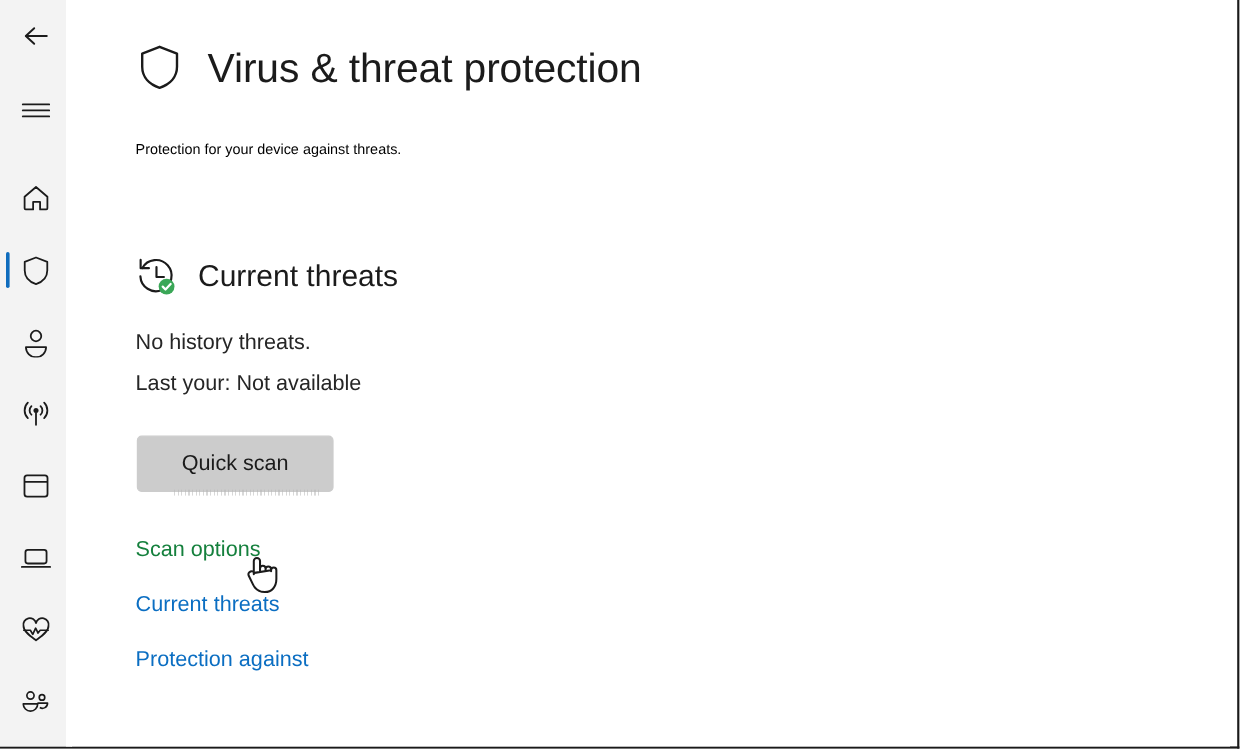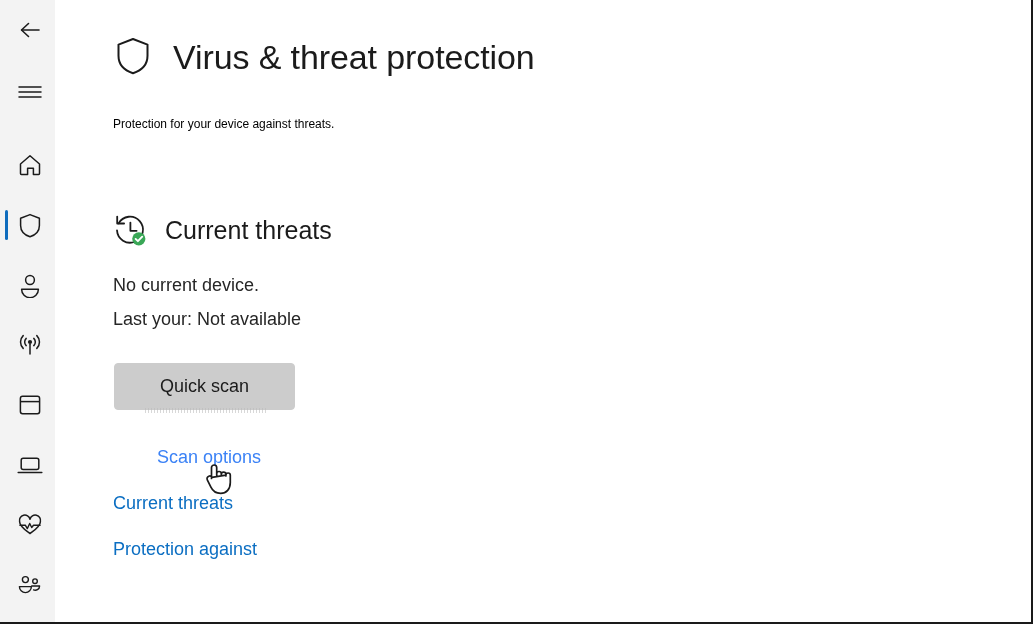--- a/index.html
+++ b/index.html
@@ -77,21 +77,21 @@
   .status-line {
     position:absolute; left:58px;
     font-size:18px; color:#262626; line-height:26px;
     white-space:nowrap;
   }
   .status-line.l1 { top:272px; }
   .status-line.l2 { top:306px; }
 
   .scan-button {
     position:absolute; left:59px; top:363px;
-    width:181px; height:47px;
+    width:164px; height:47px;
     background:#cccccc;
     border:1px solid #cccccc;
     border-radius:4px;
     font-family:"Liberation Sans", sans-serif;
     font-size:18px;
     color:#1b1b1b;
     line-height:45px;
     text-align:center;
     cursor:default;
   }
@@ -101,21 +101,21 @@
     background:repeating-linear-gradient(90deg,#b8b8b8 0 1px,transparent 1px 3px);
     opacity:.55;
   }
 
   .link-item {
     position:absolute; left:58px;
     font-size:18px; line-height:26px;
     white-space:nowrap; cursor:default;
     text-decoration:none;
   }
-  .link-item.muted { color:#3b82f6;margin-left:44px; }
+  .link-item.muted { color:#15803d; }
   .link-item.blue  { color:#0b6ec2; }
   .link-scan { top:444px; }
   .link-allowed { top:490px; }
   .link-history { top:536px; }
 
   
   #cursor {
     position:absolute;
     left:202px; top:457px;
     width:34px; height:44px;
@@ -223,21 +223,21 @@
           <path d="M5.6 10.4A13 13 0 1 1 4 17.3"></path>
           <path d="M4.2 3.6v6.9h6.9"></path>
           <path d="M17.4 9.6v8.2h6.2"></path>
         </g>
         <circle cx="25.8" cy="25.8" r="6.6" fill="#3aa757"></circle>
         <path d="M22.6 25.9l2.3 2.3 4.3-4.5" stroke="#ffffff" stroke-width="1.9" stroke-linecap="round" stroke-linejoin="round" fill="none"></path>
       </svg>
       <h2 class="section-title">Current threats</h2>
     </div>
 
-    <div class="status-line l1">No current device.</div>
+    <div class="status-line l1">No history threats.</div>
     <div class="status-line l2">Last your: Not available</div>
 
     <button class="scan-button">Quick scan</button>
     <div class="btn-artifact"></div>
 
     <a class="link-item muted link-scan" href="#">Scan options</a>
     <a class="link-item blue link-allowed" href="#">Current threats</a>
     <a class="link-item blue link-history" href="#">Protection against</a>
   </main>
 

